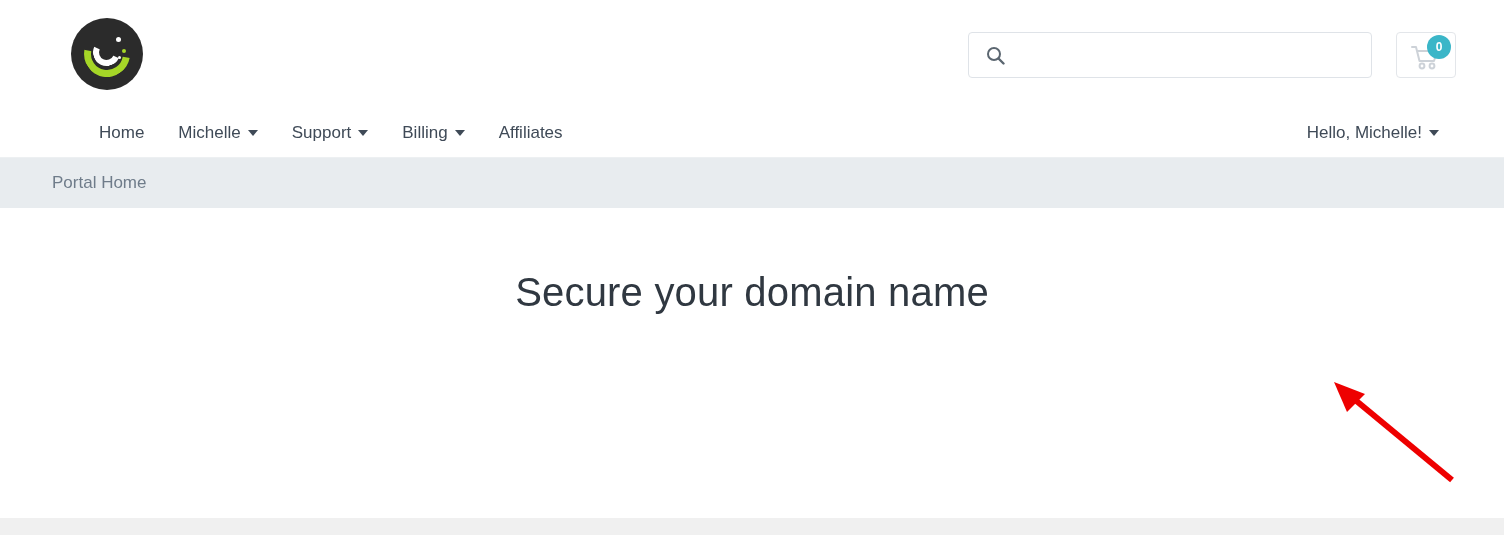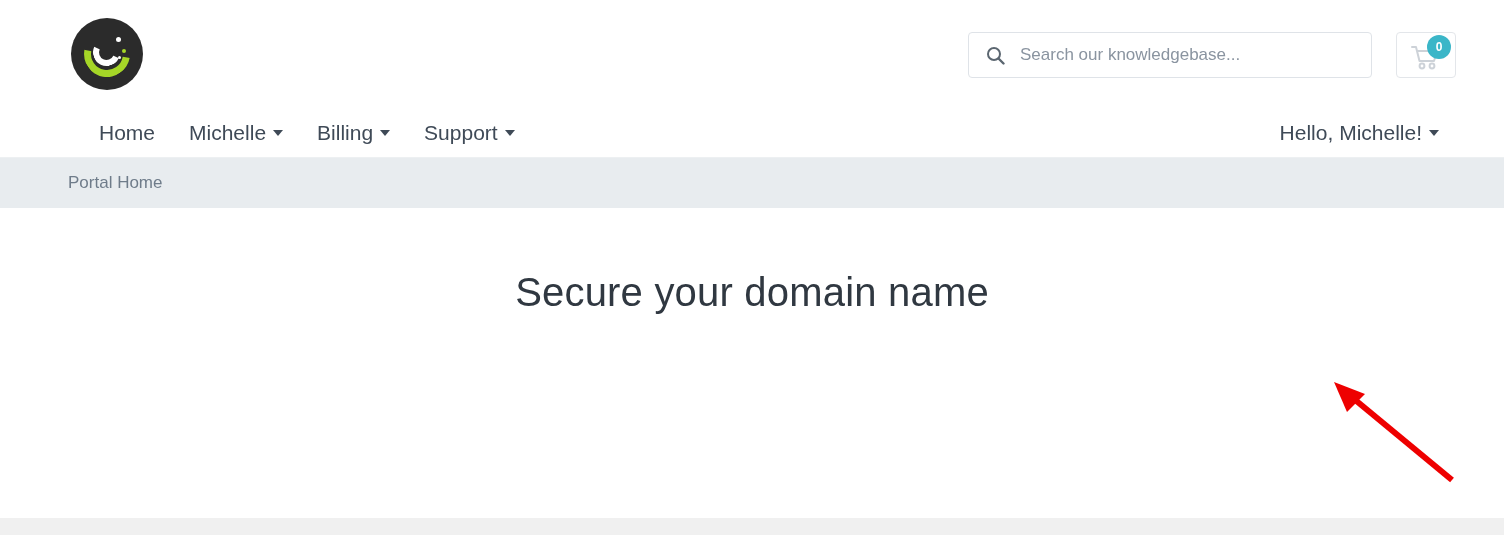--- a/index.html
+++ b/index.html
@@ -132,21 +132,21 @@
     display: flex;
     align-items: center;
     gap: 0px;
   }
   .nav-item {
     display: flex;
     align-items: center;
     gap: 7px;
     padding: 0 17px;
     height: 50px;
-    font-size: 21px;
+    font-size: 17px;
     color: #3f4a57;
     cursor: pointer;
     white-space: nowrap;
   }
   .caret {
     width: 0; height: 0;
     border-left: 5px solid transparent;
     border-right: 5px solid transparent;
     border-top: 6px solid #3f4a57;
     display: inline-block;
@@ -160,21 +160,21 @@
   }
 
   
   .breadcrumb-bar {
     height: 50px;
     background: #e8ecef;
     display: flex;
     align-items: center;
   }
   .breadcrumb-text {
-    margin-left: 68px;
+    margin-left: 52px;
     font-size: 17px;
     color: #6f7c8a;
   }
 
   
   .main {
     position: relative;
     height: 310px;
     background: #ffffff;
   }
@@ -220,21 +220,20 @@
       </div>
     </div>
 
     <div class="kb-search">
       <span class="srch-icon">
         <svg width="19" height="19" viewBox="0 0 19 19" fill="none">
           <circle cx="8" cy="8" r="6" stroke="#5b6670" stroke-width="2"></circle>
           <line x1="12.5" y1="12.5" x2="17.5" y2="17.5" stroke="#5b6670" stroke-width="2.4" stroke-linecap="round"></line>
         </svg>
       </span>
-      <input type="text" placeholder="Search our knowledgebase..." style="">
     </div>
 
     <div class="cart-btn">
       <span class="cart-icon">
         <svg width="30" height="26" viewBox="0 0 30 26" fill="none">
           <path d="M1 2 H5 L8.5 16 H23 L26 6 H7" stroke="#cdd2d8" stroke-width="2" stroke-linecap="round" stroke-linejoin="round" fill="none"></path>
           <circle cx="11" cy="21" r="2.4" stroke="#cdd2d8" stroke-width="2" fill="none"></circle>
           <circle cx="21" cy="21" r="2.4" stroke="#cdd2d8" stroke-width="2" fill="none"></circle>
         </svg>
       </span>
@@ -245,26 +244,29 @@
   <div class="navbar">
     <div class="nav-left">
       <div class="nav-item">
         <span>Home</span>
       </div>
       <div class="nav-item">
         <span>Michelle</span>
         <span class="caret"></span>
       </div>
       <div class="nav-item">
+        <span>Support</span>
+        <span class="caret"></span>
+      </div>
+      <div class="nav-item">
         <span>Billing</span>
         <span class="caret"></span>
       </div>
       <div class="nav-item">
-        <span>Support</span>
-        <span class="caret"></span>
+        <span>Affiliates</span>
       </div>
     </div>
     <div class="nav-right">
       <div class="nav-item">
         <span>Hello, Michelle!</span>
         <span class="caret"></span>
       </div>
     </div>
   </div>
 

